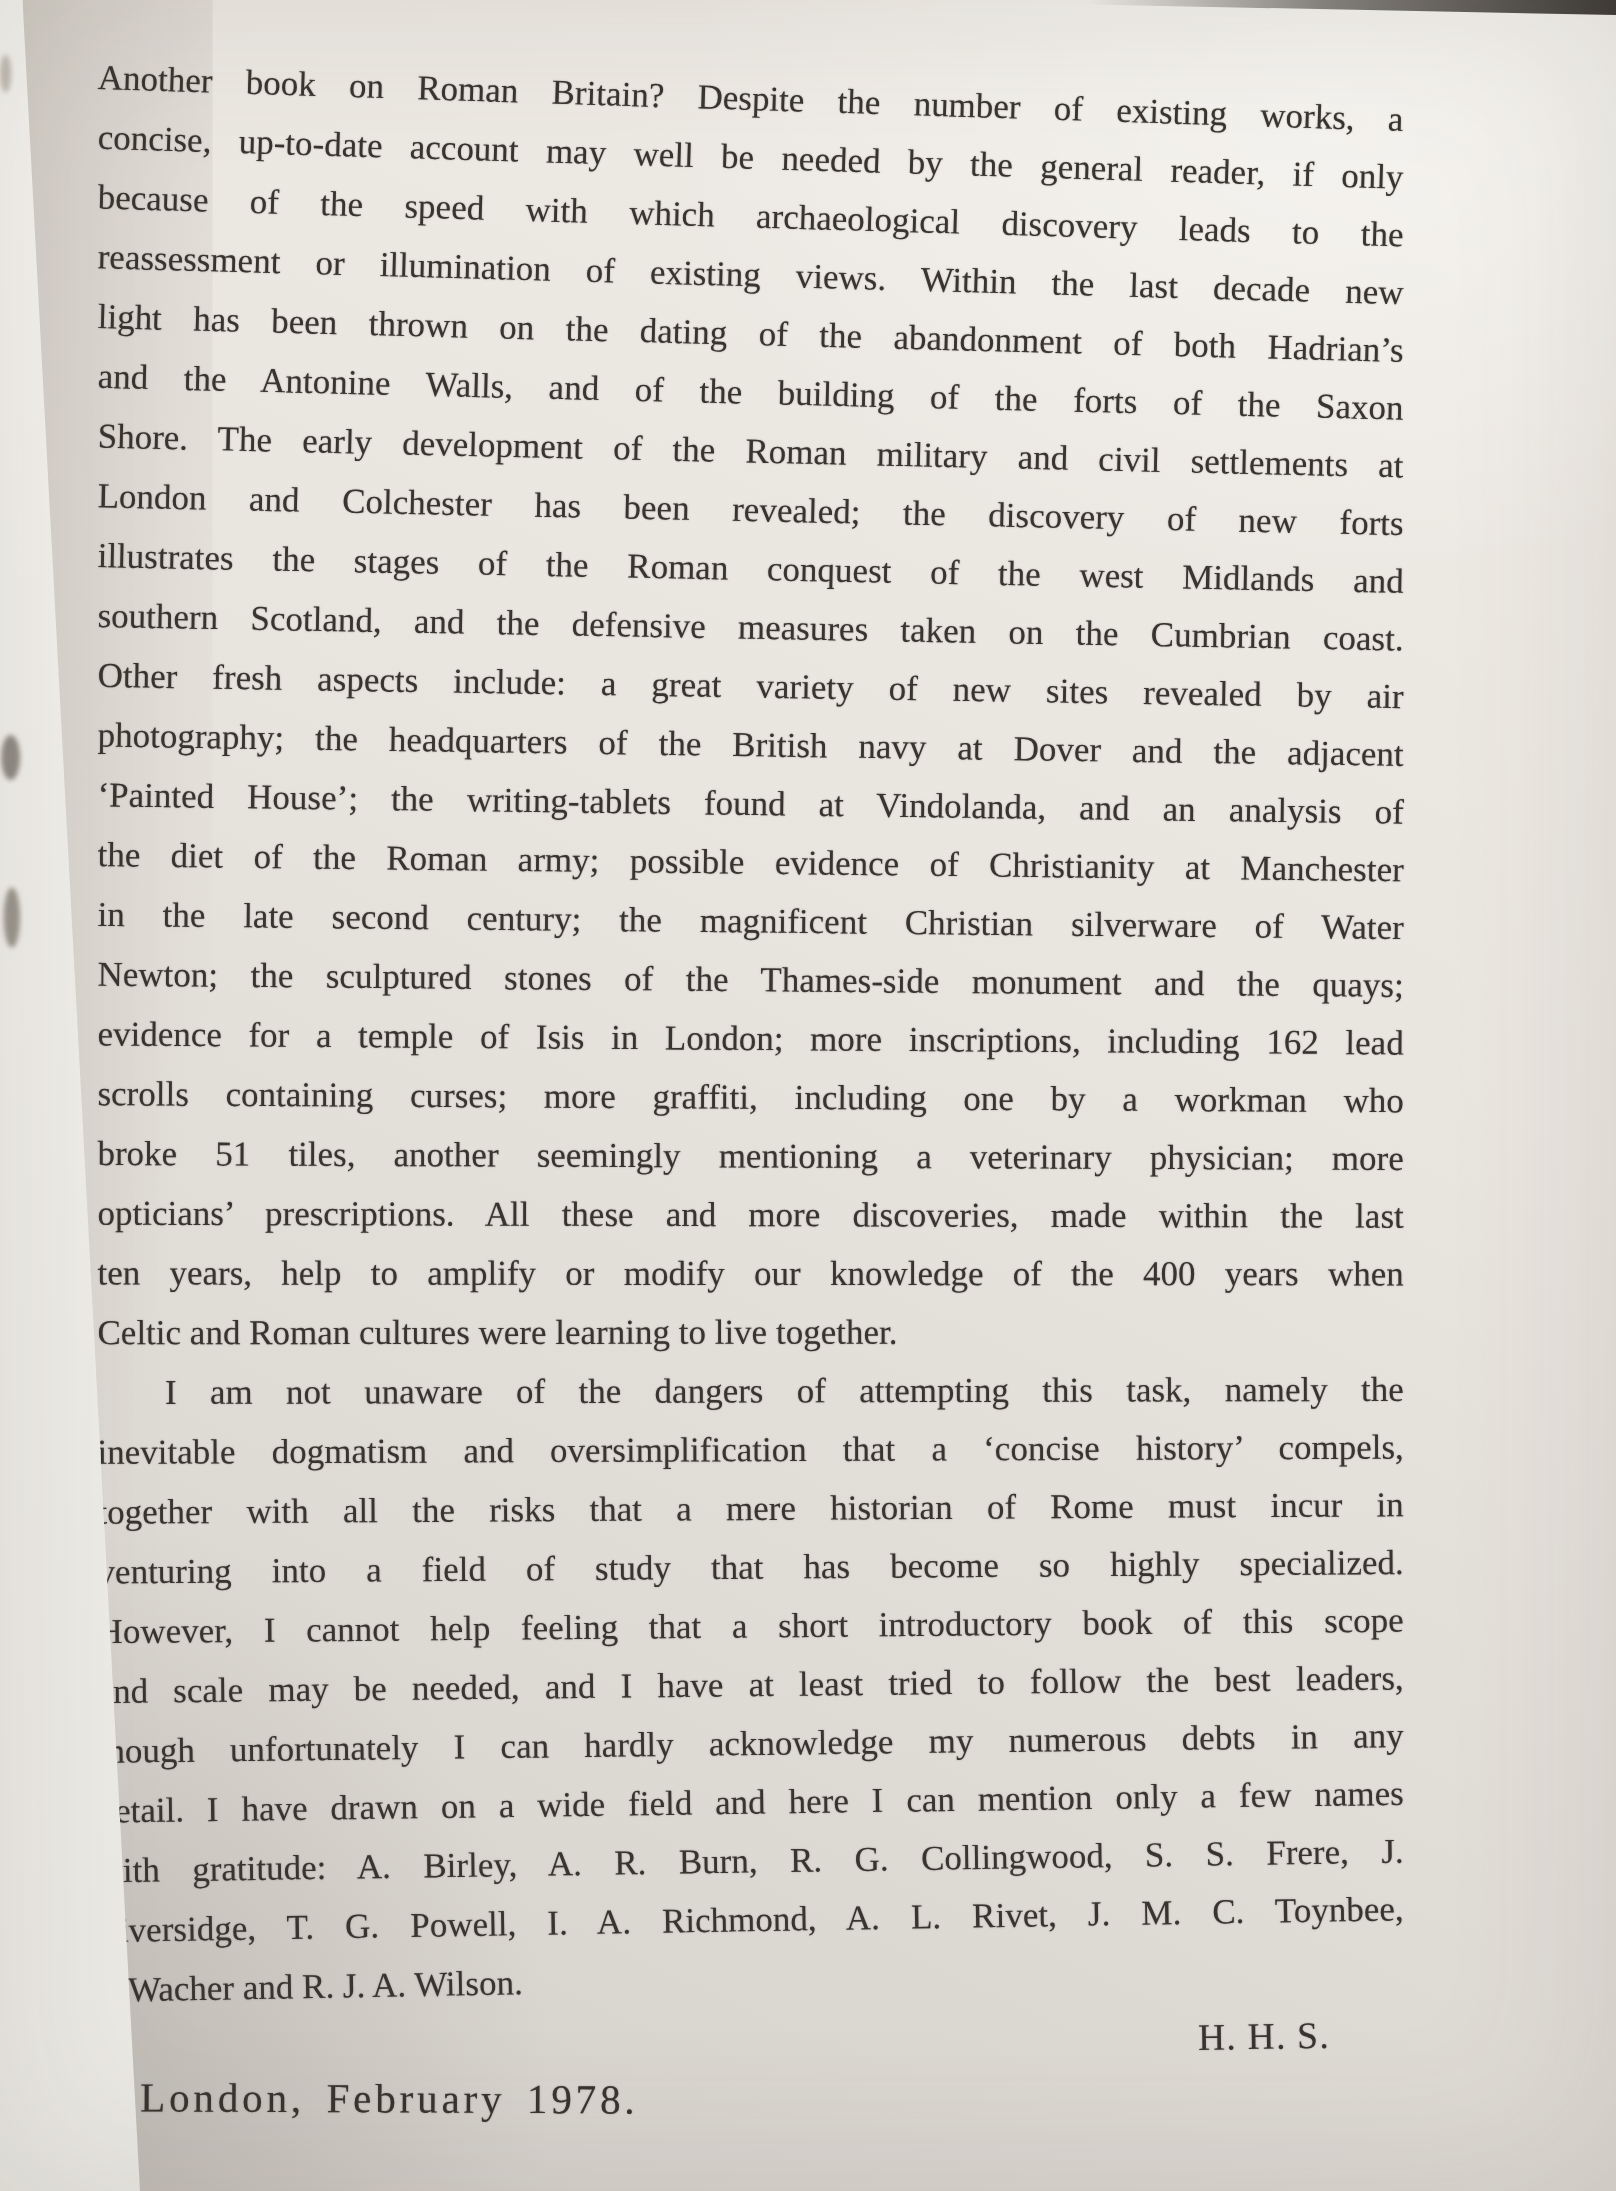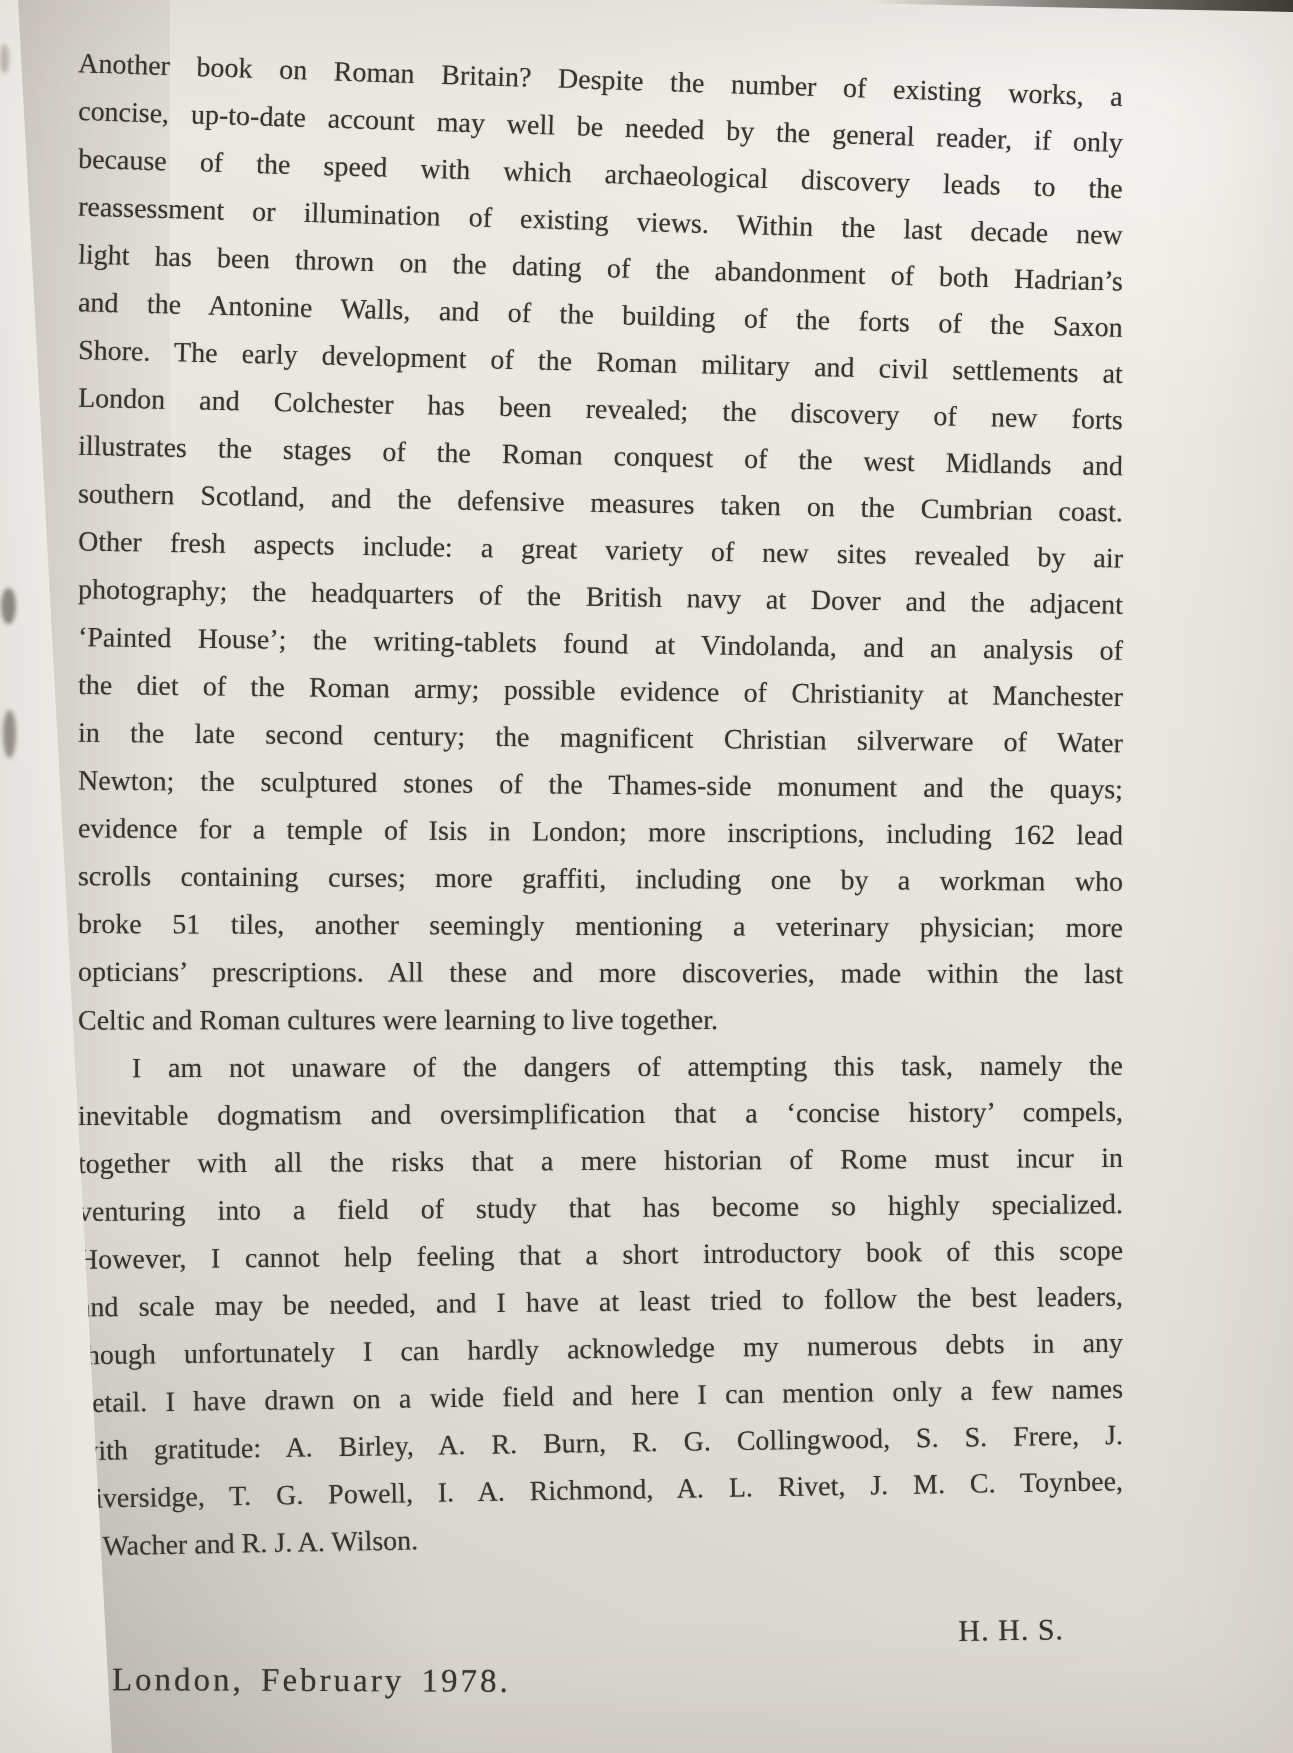--- a/index.html
+++ b/index.html
@@ -82,20 +82,21 @@
         <div class="line" style="transform: rotate(0.94deg);">Other fresh aspects include: a great variety of new sites revealed by air</div>
         <div class="line" style="transform: rotate(0.85deg);">photography; the headquarters of the British navy at Dover and the adjacent</div>
         <div class="line" style="transform: rotate(0.76deg);">‘Painted House’; the writing-tablets found at Vindolanda, and an analysis of</div>
         <div class="line" style="transform: rotate(0.67deg);">the diet of the Roman army; possible evidence of Christianity at Manchester</div>
         <div class="line" style="transform: rotate(0.58deg);">in the late second century; the magnificent Christian silverware of Water</div>
         <div class="line" style="transform: rotate(0.49deg);">Newton; the sculptured stones of the Thames-side monument and the quays;</div>
         <div class="line" style="transform: rotate(0.4deg);">evidence for a temple of Isis in London; more inscriptions, including 162 lead</div>
         <div class="line" style="transform: rotate(0.31deg);">scrolls containing curses; more graffiti, including one by a workman who</div>
         <div class="line" style="transform: rotate(0.22deg);">broke 51 tiles, another seemingly mentioning a veterinary physician; more</div>
         <div class="line" style="transform: rotate(0.13deg);">opticians’ prescriptions. All these and more discoveries, made within the last</div>
+        <div class="line" style="transform: rotate(0.04deg);">ten years, help to amplify or modify our knowledge of the 400 years when</div>
         <div class="line last" style="transform: rotate(-0.05deg);">Celtic and Roman cultures were learning to live together.</div>
         <div class="line indent" style="transform: rotate(-0.14deg);">I am not unaware of the dangers of attempting this task, namely the</div>
         <div class="line" style="transform: rotate(-0.23deg);">inevitable dogmatism and oversimplification that a ‘concise history’ compels,</div>
         <div class="line" style="transform: rotate(-0.33deg);">together with all the risks that a mere historian of Rome must incur in</div>
         <div class="line" style="transform: rotate(-0.42deg);">venturing into a field of study that has become so highly specialized.</div>
         <div class="line" style="transform: rotate(-0.51deg);">However, I cannot help feeling that a short introductory book of this scope</div>
         <div class="line" style="transform: rotate(-0.6deg);">and scale may be needed, and I have at least tried to follow the best leaders,</div>
         <div class="line" style="transform: rotate(-0.69deg);">though unfortunately I can hardly acknowledge my numerous debts in any</div>
         <div class="line" style="transform: rotate(-0.78deg);">detail. I have drawn on a wide field and here I can mention only a few names</div>
         <div class="line" style="transform: rotate(-0.87deg);">with gratitude: A. Birley, A. R. Burn, R. G. Collingwood, S. S. Frere, J.</div>

